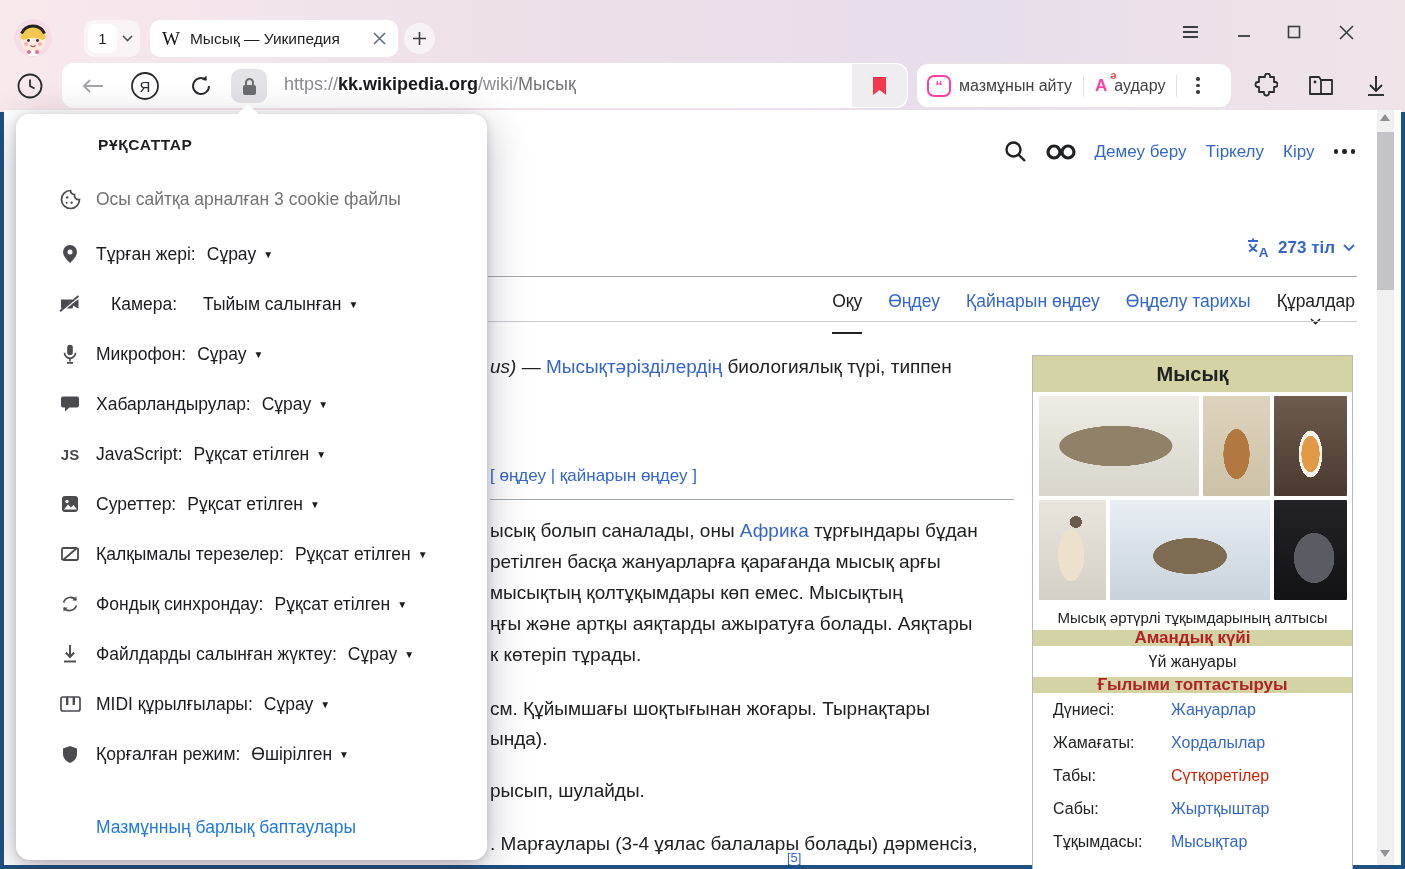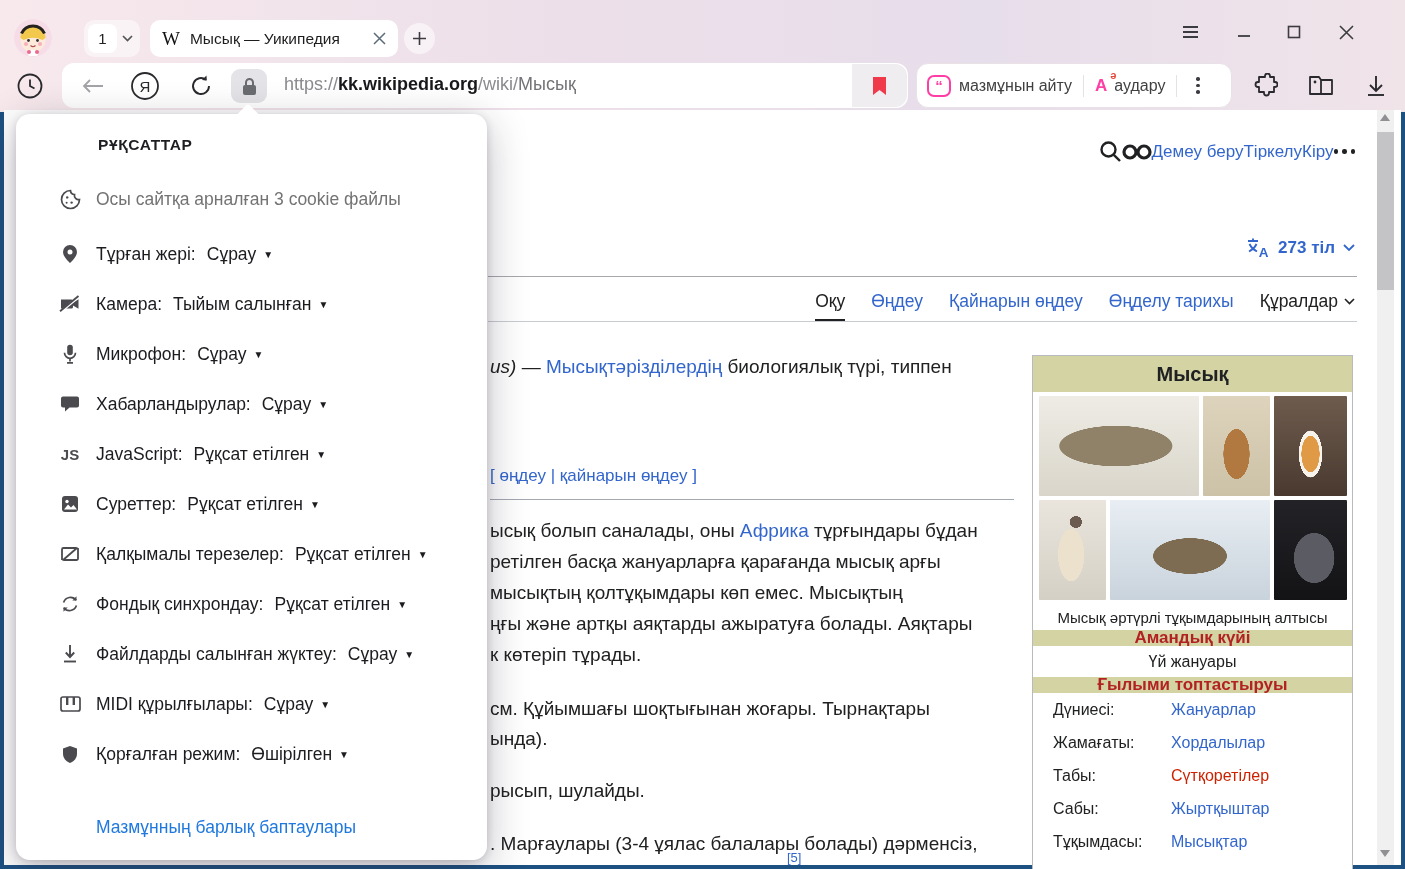--- a/index.html
+++ b/index.html
@@ -40,33 +40,33 @@
   .pill .div{width:1px;height:22px;background:#e3e3e6;margin:0 11px;}
   .dots3{display:flex;flex-direction:column;gap:3px;align-items:center;padding:0 8px;}
   .dots3 i{width:3.5px;height:3.5px;border-radius:50%;background:#3c3c40;}
   .quoteic{width:24px;height:22px;border:2px solid #ff3ea5;border-radius:7px;color:#ff3ea5;font-weight:bold;font-size:15px;
     display:flex;align-items:center;justify-content:center;margin-right:8px;line-height:1;}
   .transic{margin-right:7px;color:#ff3ea5;font-weight:bold;font-size:17px;position:relative;}
   .transic i{position:absolute;top:-7px;right:-9px;color:#e8453c;font-style:normal;font-size:11px;}
   .chromeic{top:70px;width:32px;height:32px;display:flex;align-items:center;justify-content:center;}
   
   .page{position:absolute;left:4px;top:110px;width:1397px;height:755px;background:#fff;}
-  .wikihead{position:absolute;top:30px;right:46px;display:flex;align-items:center;}
+  .wikihead{position:absolute;top:30px;right:46px;display:flex;align-items:center;gap:19px;}
   .wlink{color:#3366cc;font-size:17px;}
   .morello{display:flex;gap:4px;align-items:center;}
   .morello i{width:4.5px;height:4.5px;border-radius:50%;background:#202122;}
   .langrow{position:absolute;top:127px;right:46px;display:flex;align-items:center;gap:8px;color:#36c;}
   .langrow .lg{font-size:17px;font-weight:bold;color:#36c;}
   .hr1{position:absolute;left:484px;right:44px;top:166px;height:1px;background:#a7a7ad;}
   .hr2{position:absolute;left:484px;right:44px;top:211px;height:1px;background:#c8ccd1;}
   .wtabs{position:absolute;top:181px;right:46px;display:flex;gap:26px;font-size:17.5px;}
   .wtab{color:#3366cc;}
   .wtab.on{color:#202122;position:relative;}
   .wtab.on::after{content:"";position:absolute;left:0;right:0;bottom:-9px;height:2px;background:#202122;}
-  .wtab.tools{color:#202122;display:flex;align-items:center;gap:6px;}
+  .wtab.tools{color:#202122;display:flex;align-items:center;gap:6px;flex-direction:column;}
   .bodyline{position:absolute;left:486px;font-size:19px;color:#202122;white-space:nowrap;}
   .blue{color:#3366cc;}
   .redlink{color:#cc2200;}
   .ital{font-style:italic;}
   .sedit{position:absolute;left:486px;top:356px;font-size:17px;color:#3366cc;white-space:nowrap;}
   .sechr{position:absolute;left:486px;top:389px;width:524px;height:1px;background:#a2a9b1;}
   .refsup{position:absolute;left:783px;top:740px;font-size:13px;color:#3366cc;}
   
   .infobox{position:absolute;left:1028px;top:245px;width:321px;height:520px;border:1px solid #b7bbc0;background:#fff;font-size:16px;}
   .ib-title{height:36px;background:#d3d3a4;display:flex;align-items:center;justify-content:center;font-size:20px;font-weight:bold;color:#202122;}
@@ -378,21 +378,21 @@
             <circle cx="8" cy="8" r="2.5" fill="#fff"></circle>
           </svg>
       </span>
       <span>Тұрған жері:</span>
       <span class="val">
           <span>Сұрау</span>
           <span class="car">▼</span>
         </span>
     </div>
 
-    <div class="p-row" style="top:177px;">
+    <div class="p-row" style="top:177px;gap:15px;">
       <span class="ic">
         <svg width="22" height="18" viewBox="0 0 22 18">
             <path d="M2 4.5h10.5a1.5 1.5 0 0 1 1.5 1.5v1.5l5.5-3.2v9.4L14 10.5V12a1.5 1.5 0 0 1-1.5 1.5H2z" fill="#4a4a4f"></path>
             <path d="M1.5 17L20 1.5" stroke="#fff" stroke-width="2.6"></path>
             <path d="M1 16.2L19.5 1" stroke="#4a4a4f" stroke-width="1.8"></path>
           </svg>
       </span>
       <span>Камера:</span>
       <span class="val">
           <span>Тыйым салынған</span>

